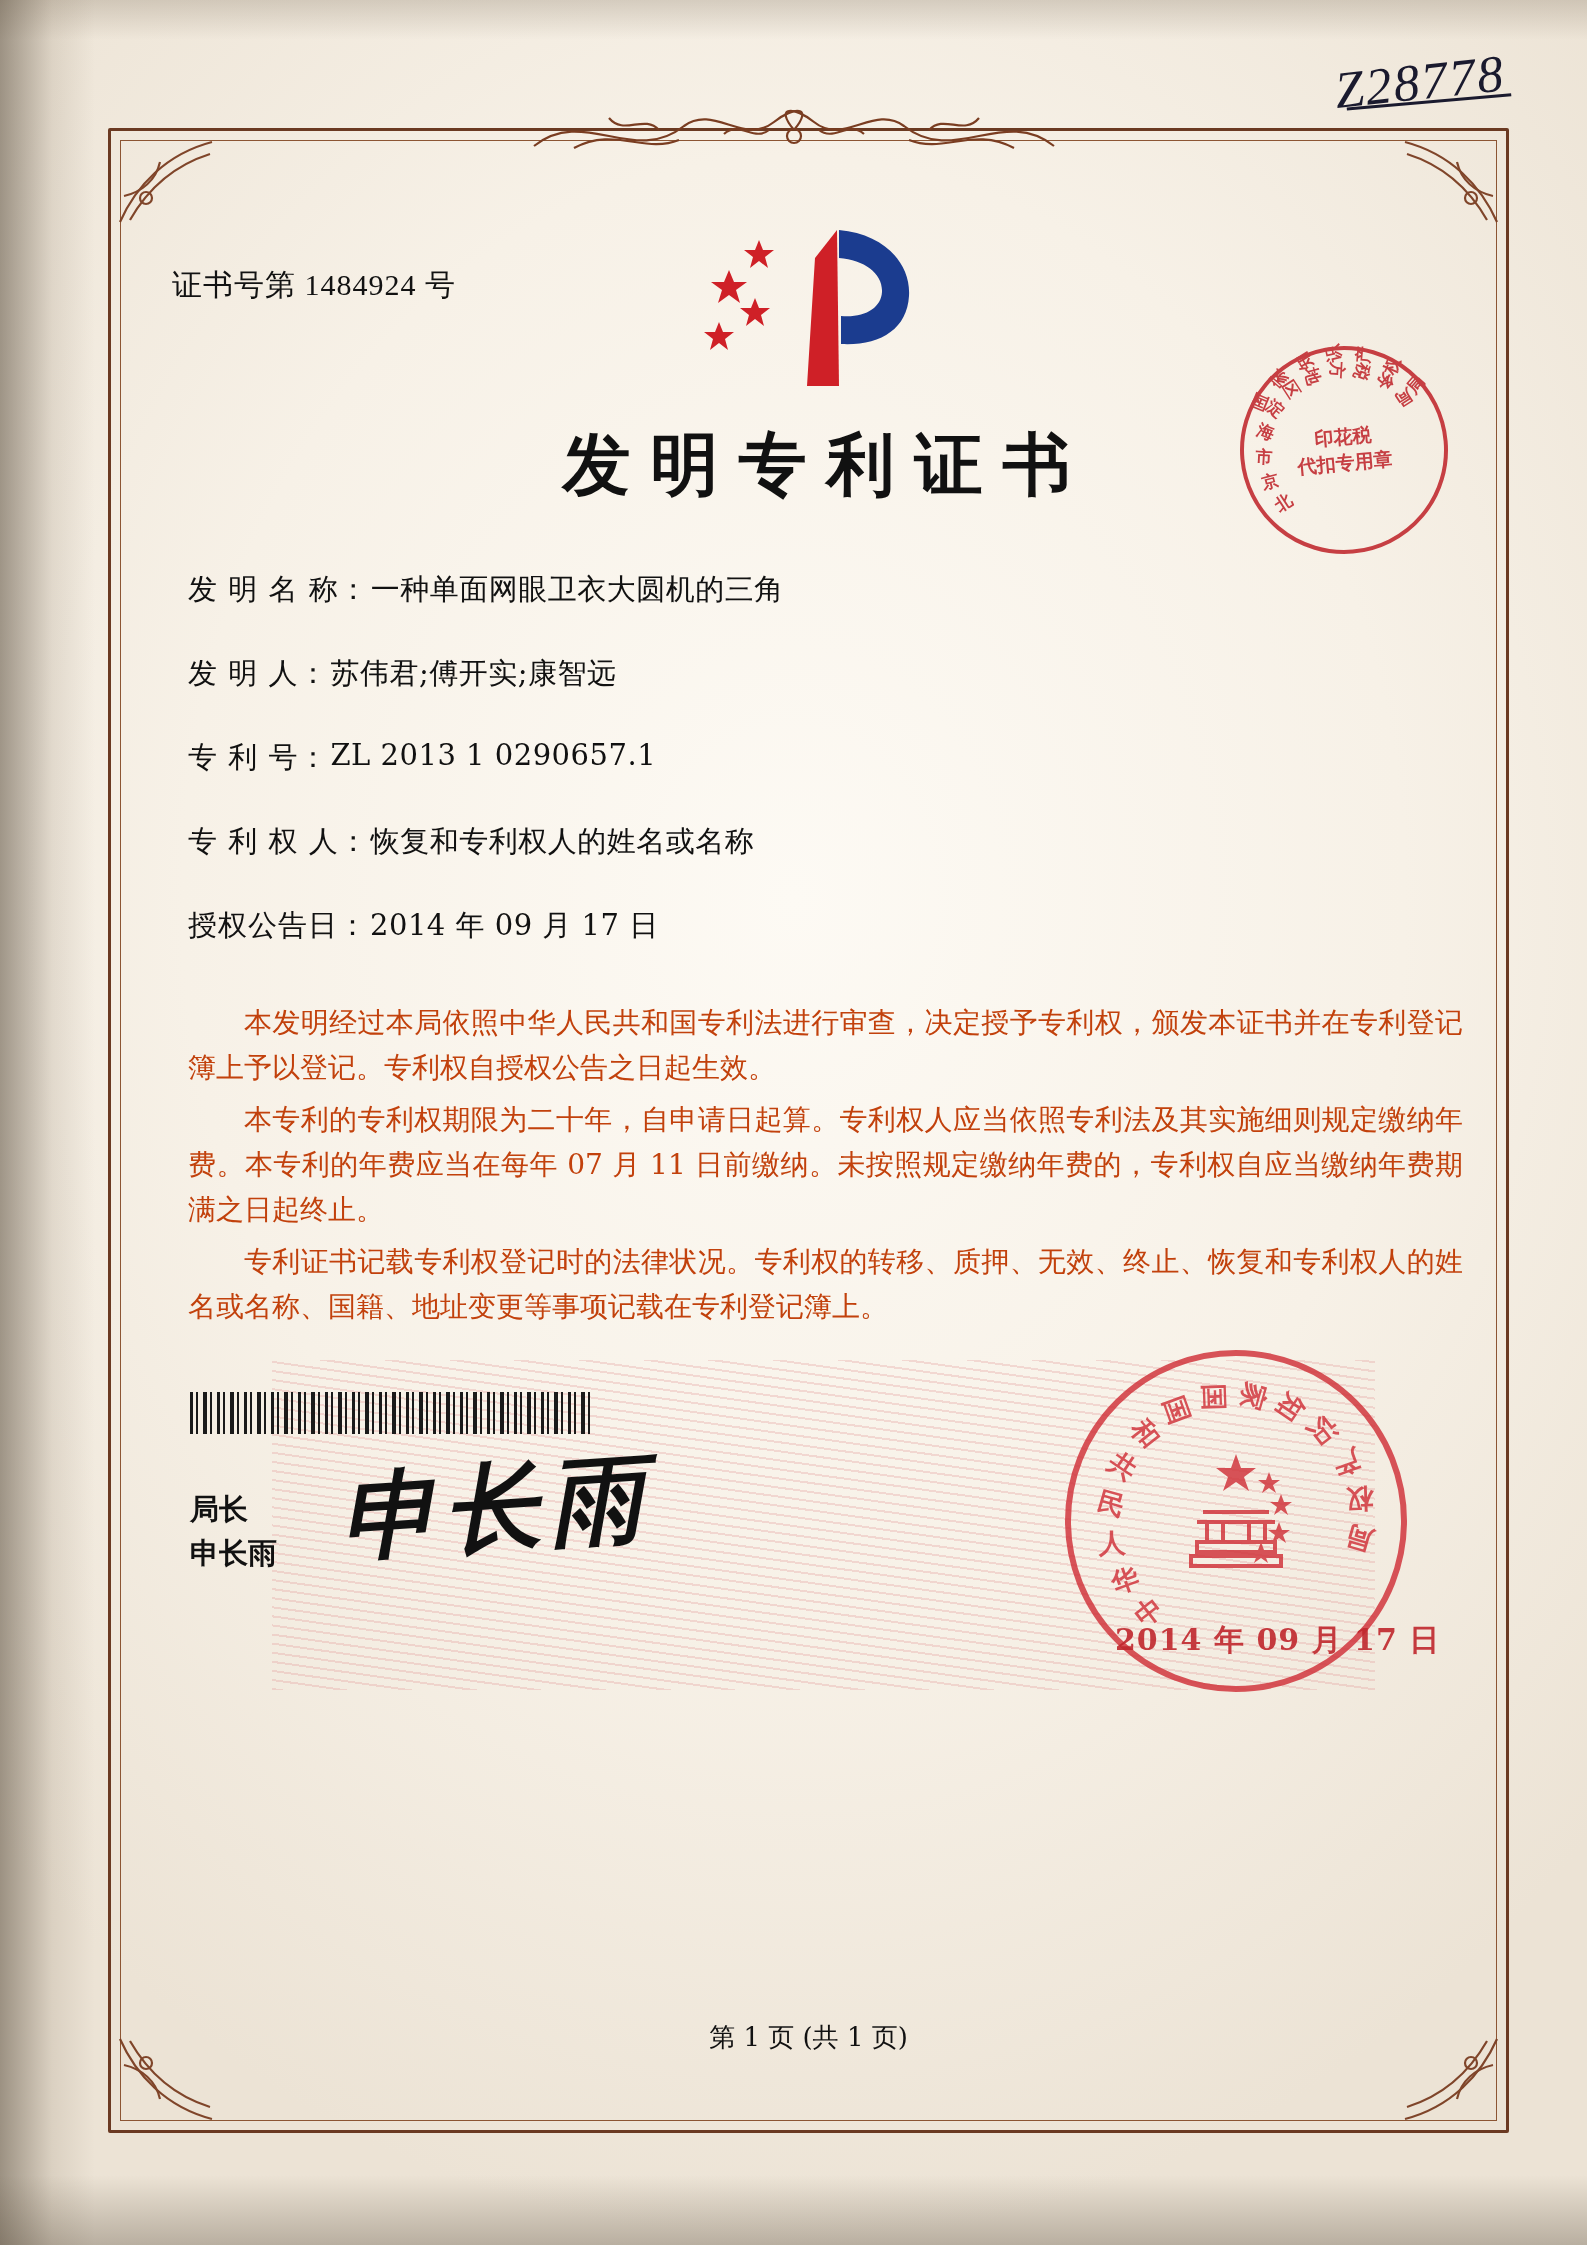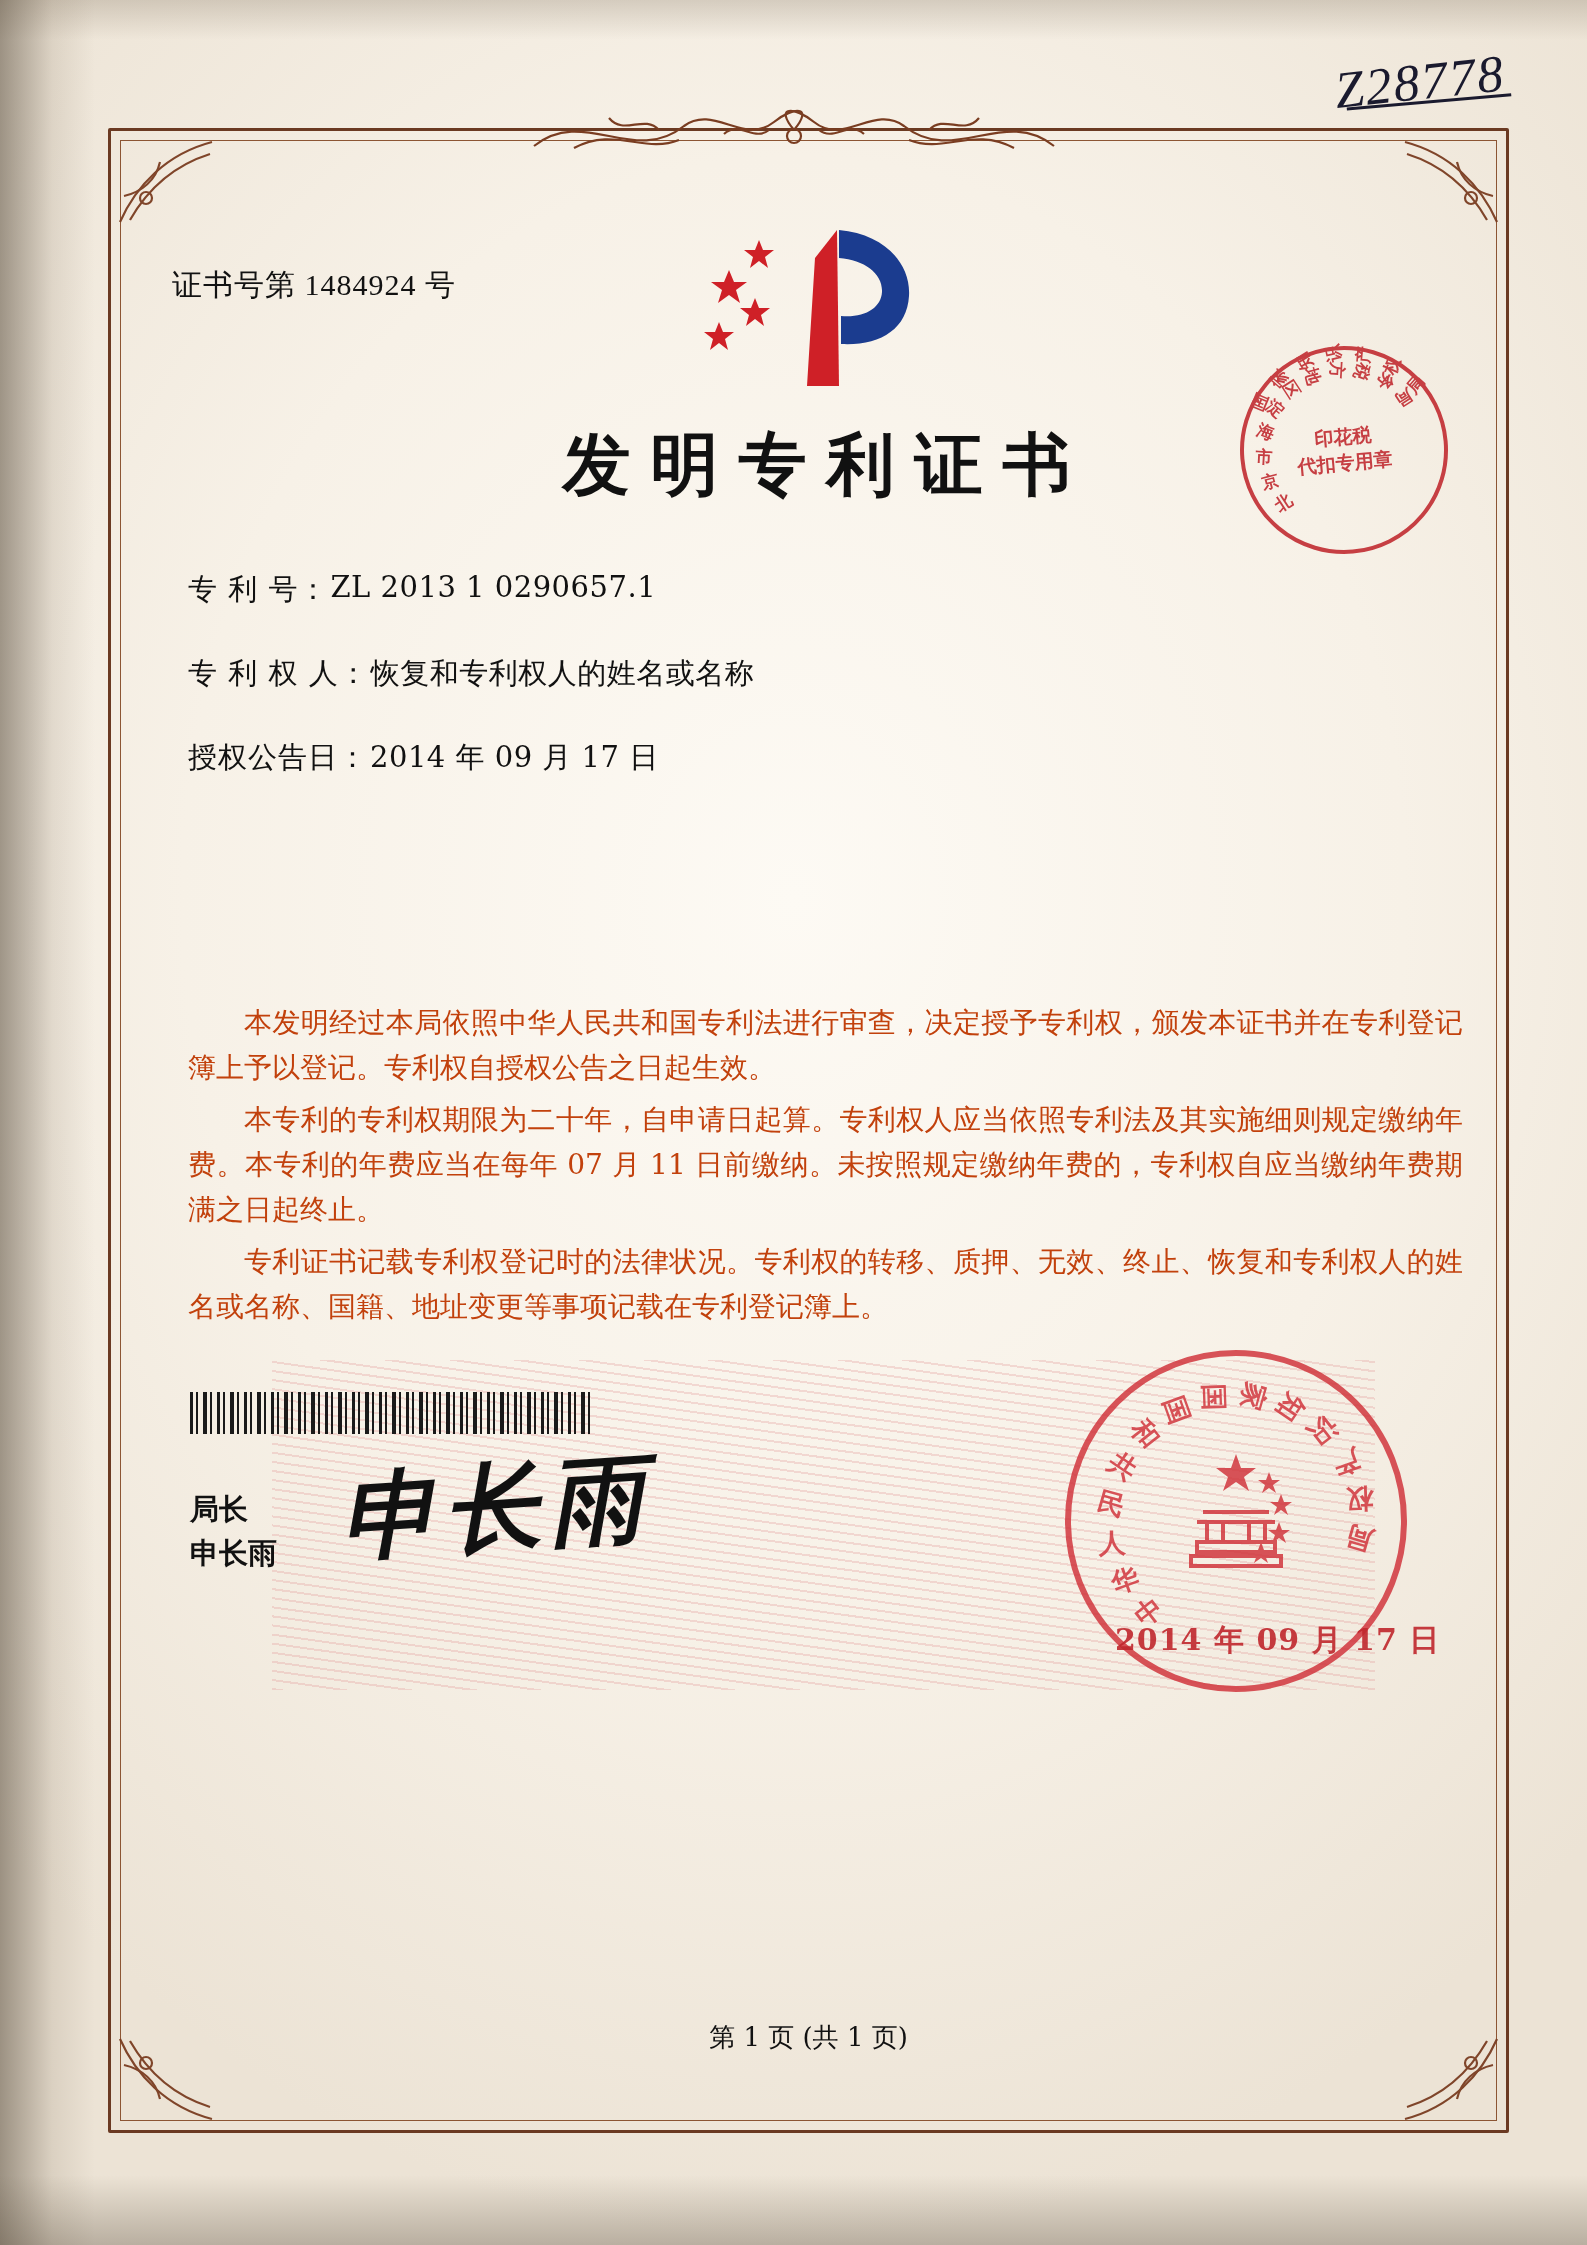--- a/index.html
+++ b/index.html
@@ -397,20 +397,28 @@
         <polygon points="66,88 70,98 81,98 72,105 75,116 66,109 57,116 60,105 51,98 62,98"></polygon>
       </g>
       <path d="M118 176 L 126 48 L 148 20 L 150 176 Z" fill="#cf2027"></path>
       <path d="M150 20 C 196 24, 222 54, 220 86 C 218 120, 190 136, 152 134 L 152 106 C 176 108, 192 98, 193 82 C 194 64, 176 50, 150 48 Z" fill="#1b3c8f"></path>
     </svg>
 
     <div class="title">发明专利证书</div>
 
     <div class="fields">
       <div class="field-row">
+        <span class="field-label">发 明 名 称：</span>
+        <span class="field-value">一种单面网眼卫衣大圆机的三角</span>
+      </div>
+      <div class="field-row">
+        <span class="field-label">发    明    人：</span>
+        <span class="field-value">苏伟君;傅开实;康智远</span>
+      </div>
+      <div class="field-row">
         <span class="field-label">专    利    号：</span>
         <span class="field-value">ZL 2013 1 0290657.1</span>
       </div>
       <div class="field-row">
         <span class="field-label">专 利 权 人：</span>
         <span class="field-value">恢复和专利权人的姓名或名称</span>
       </div>
       <div class="field-row">
         <span class="field-label">授权公告日：</span>
         <span class="field-value">2014 年 09 月 17 日</span>

